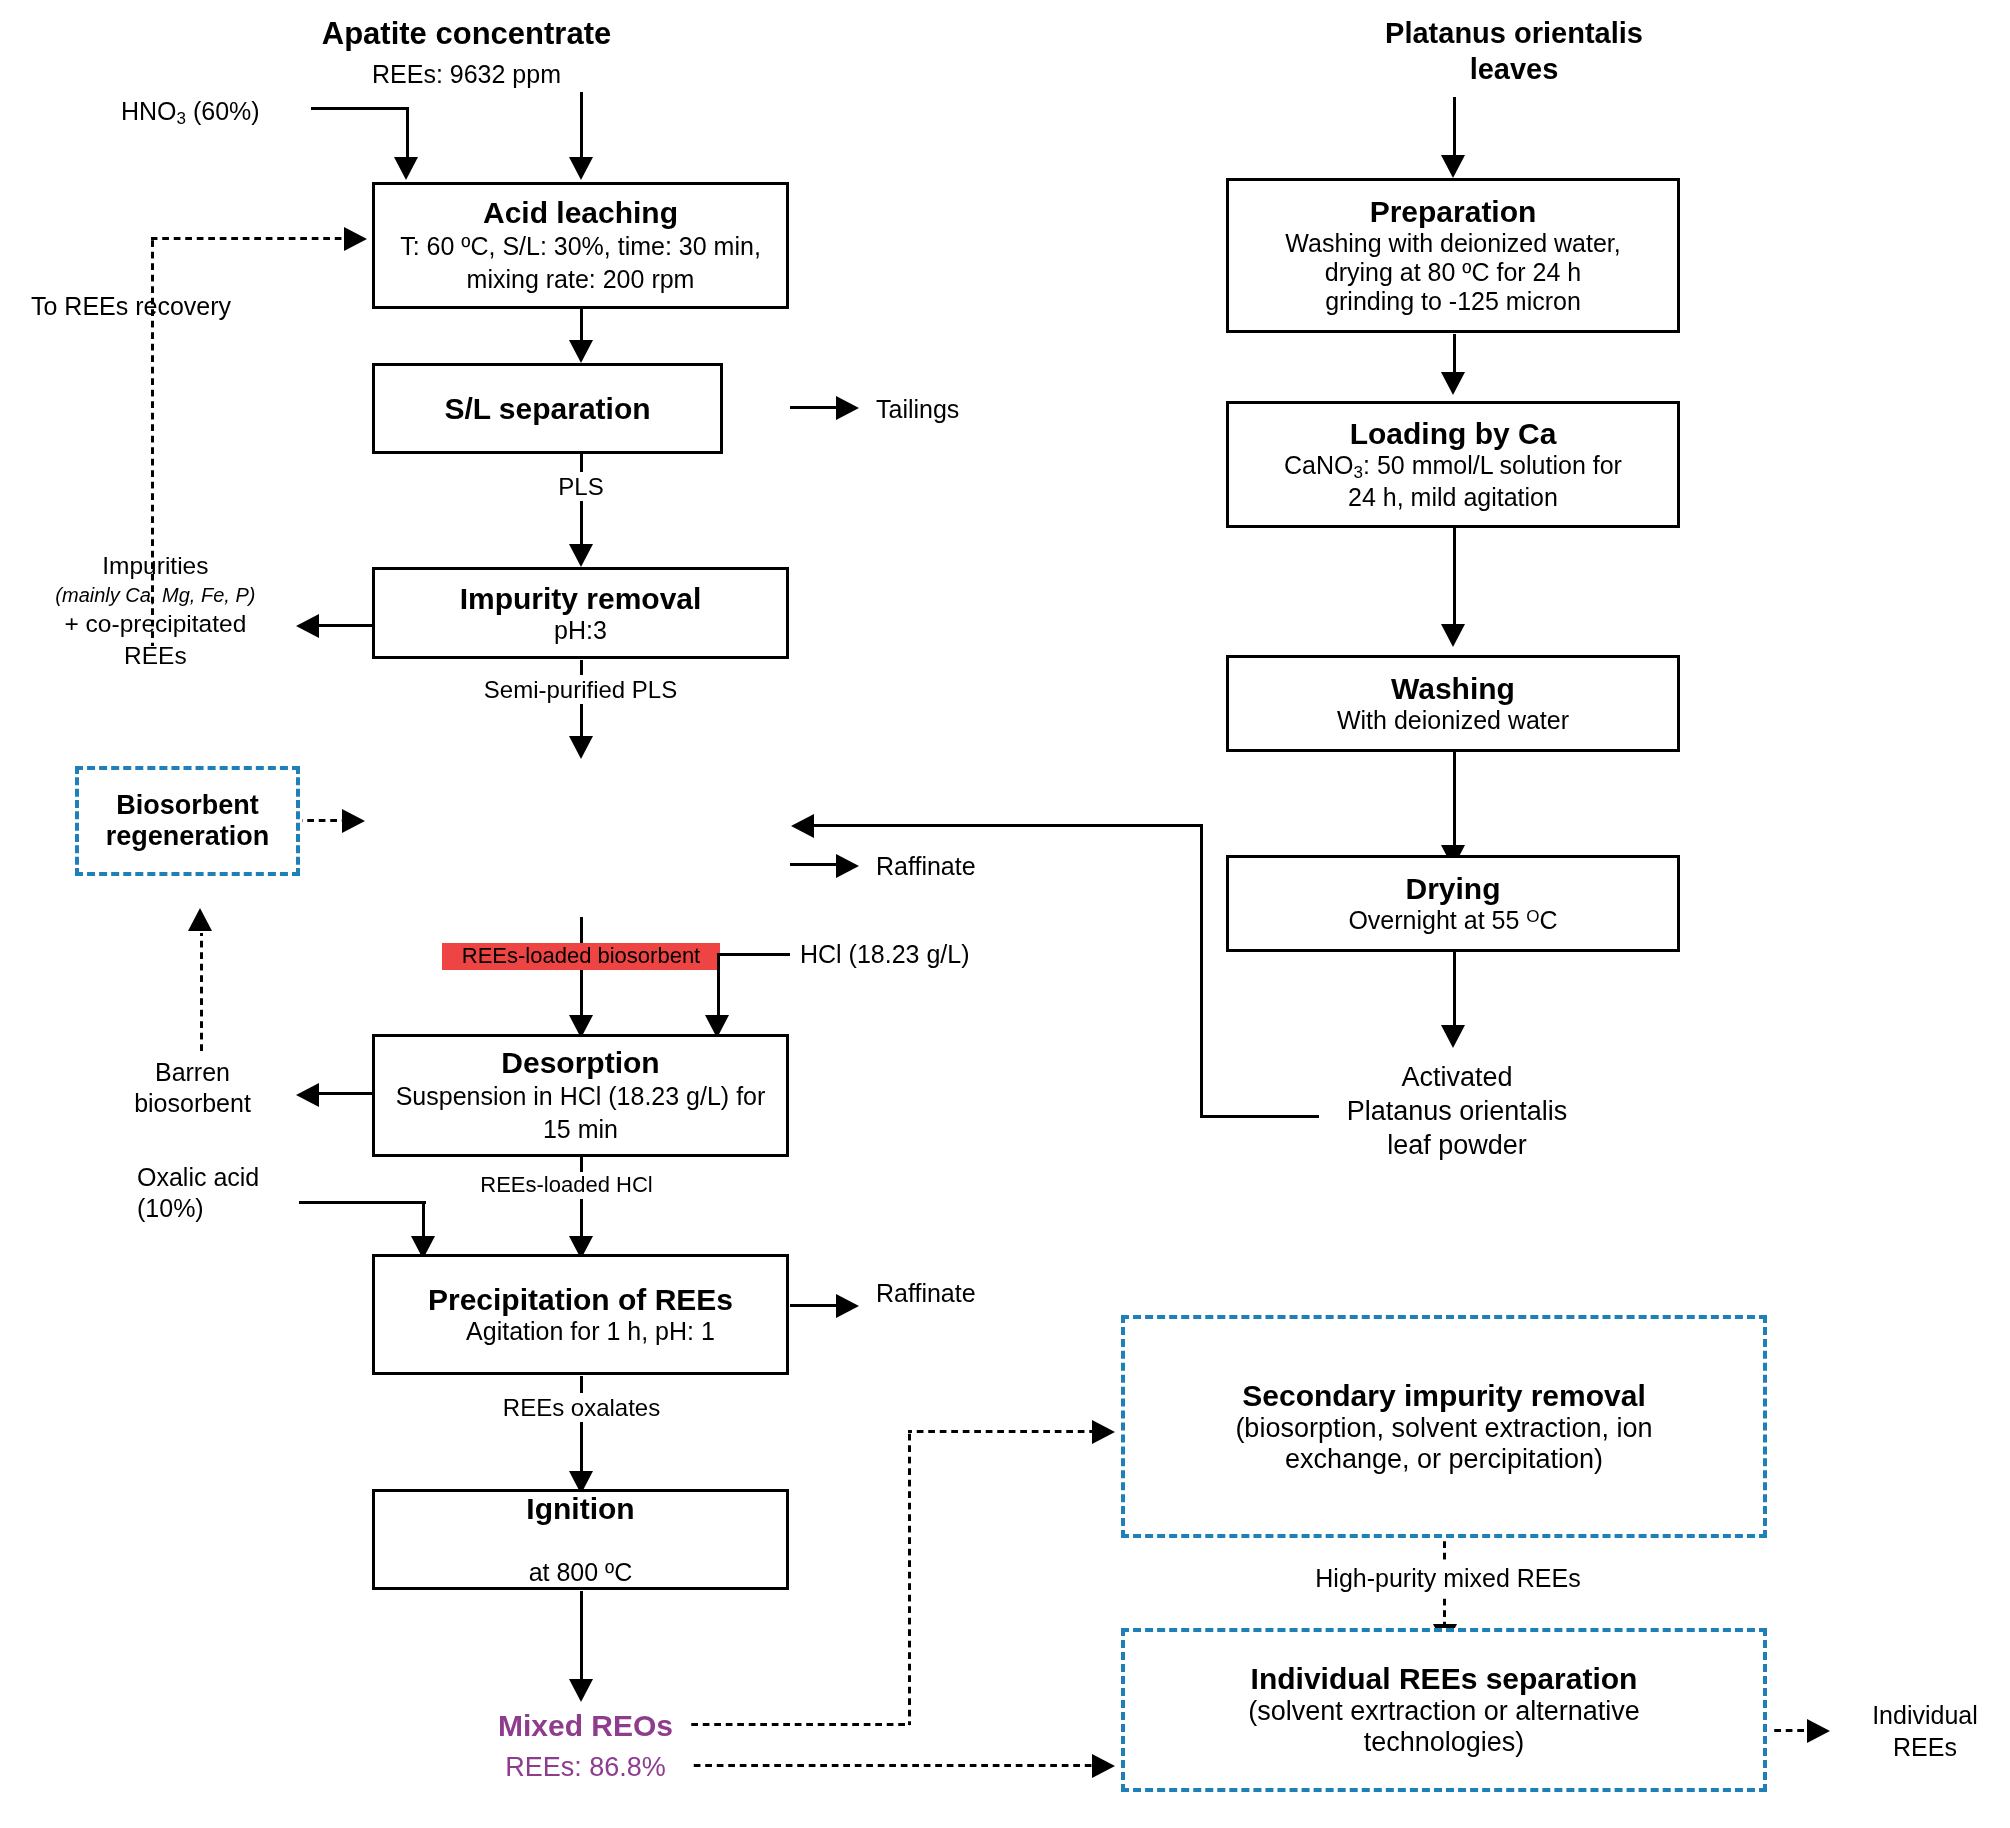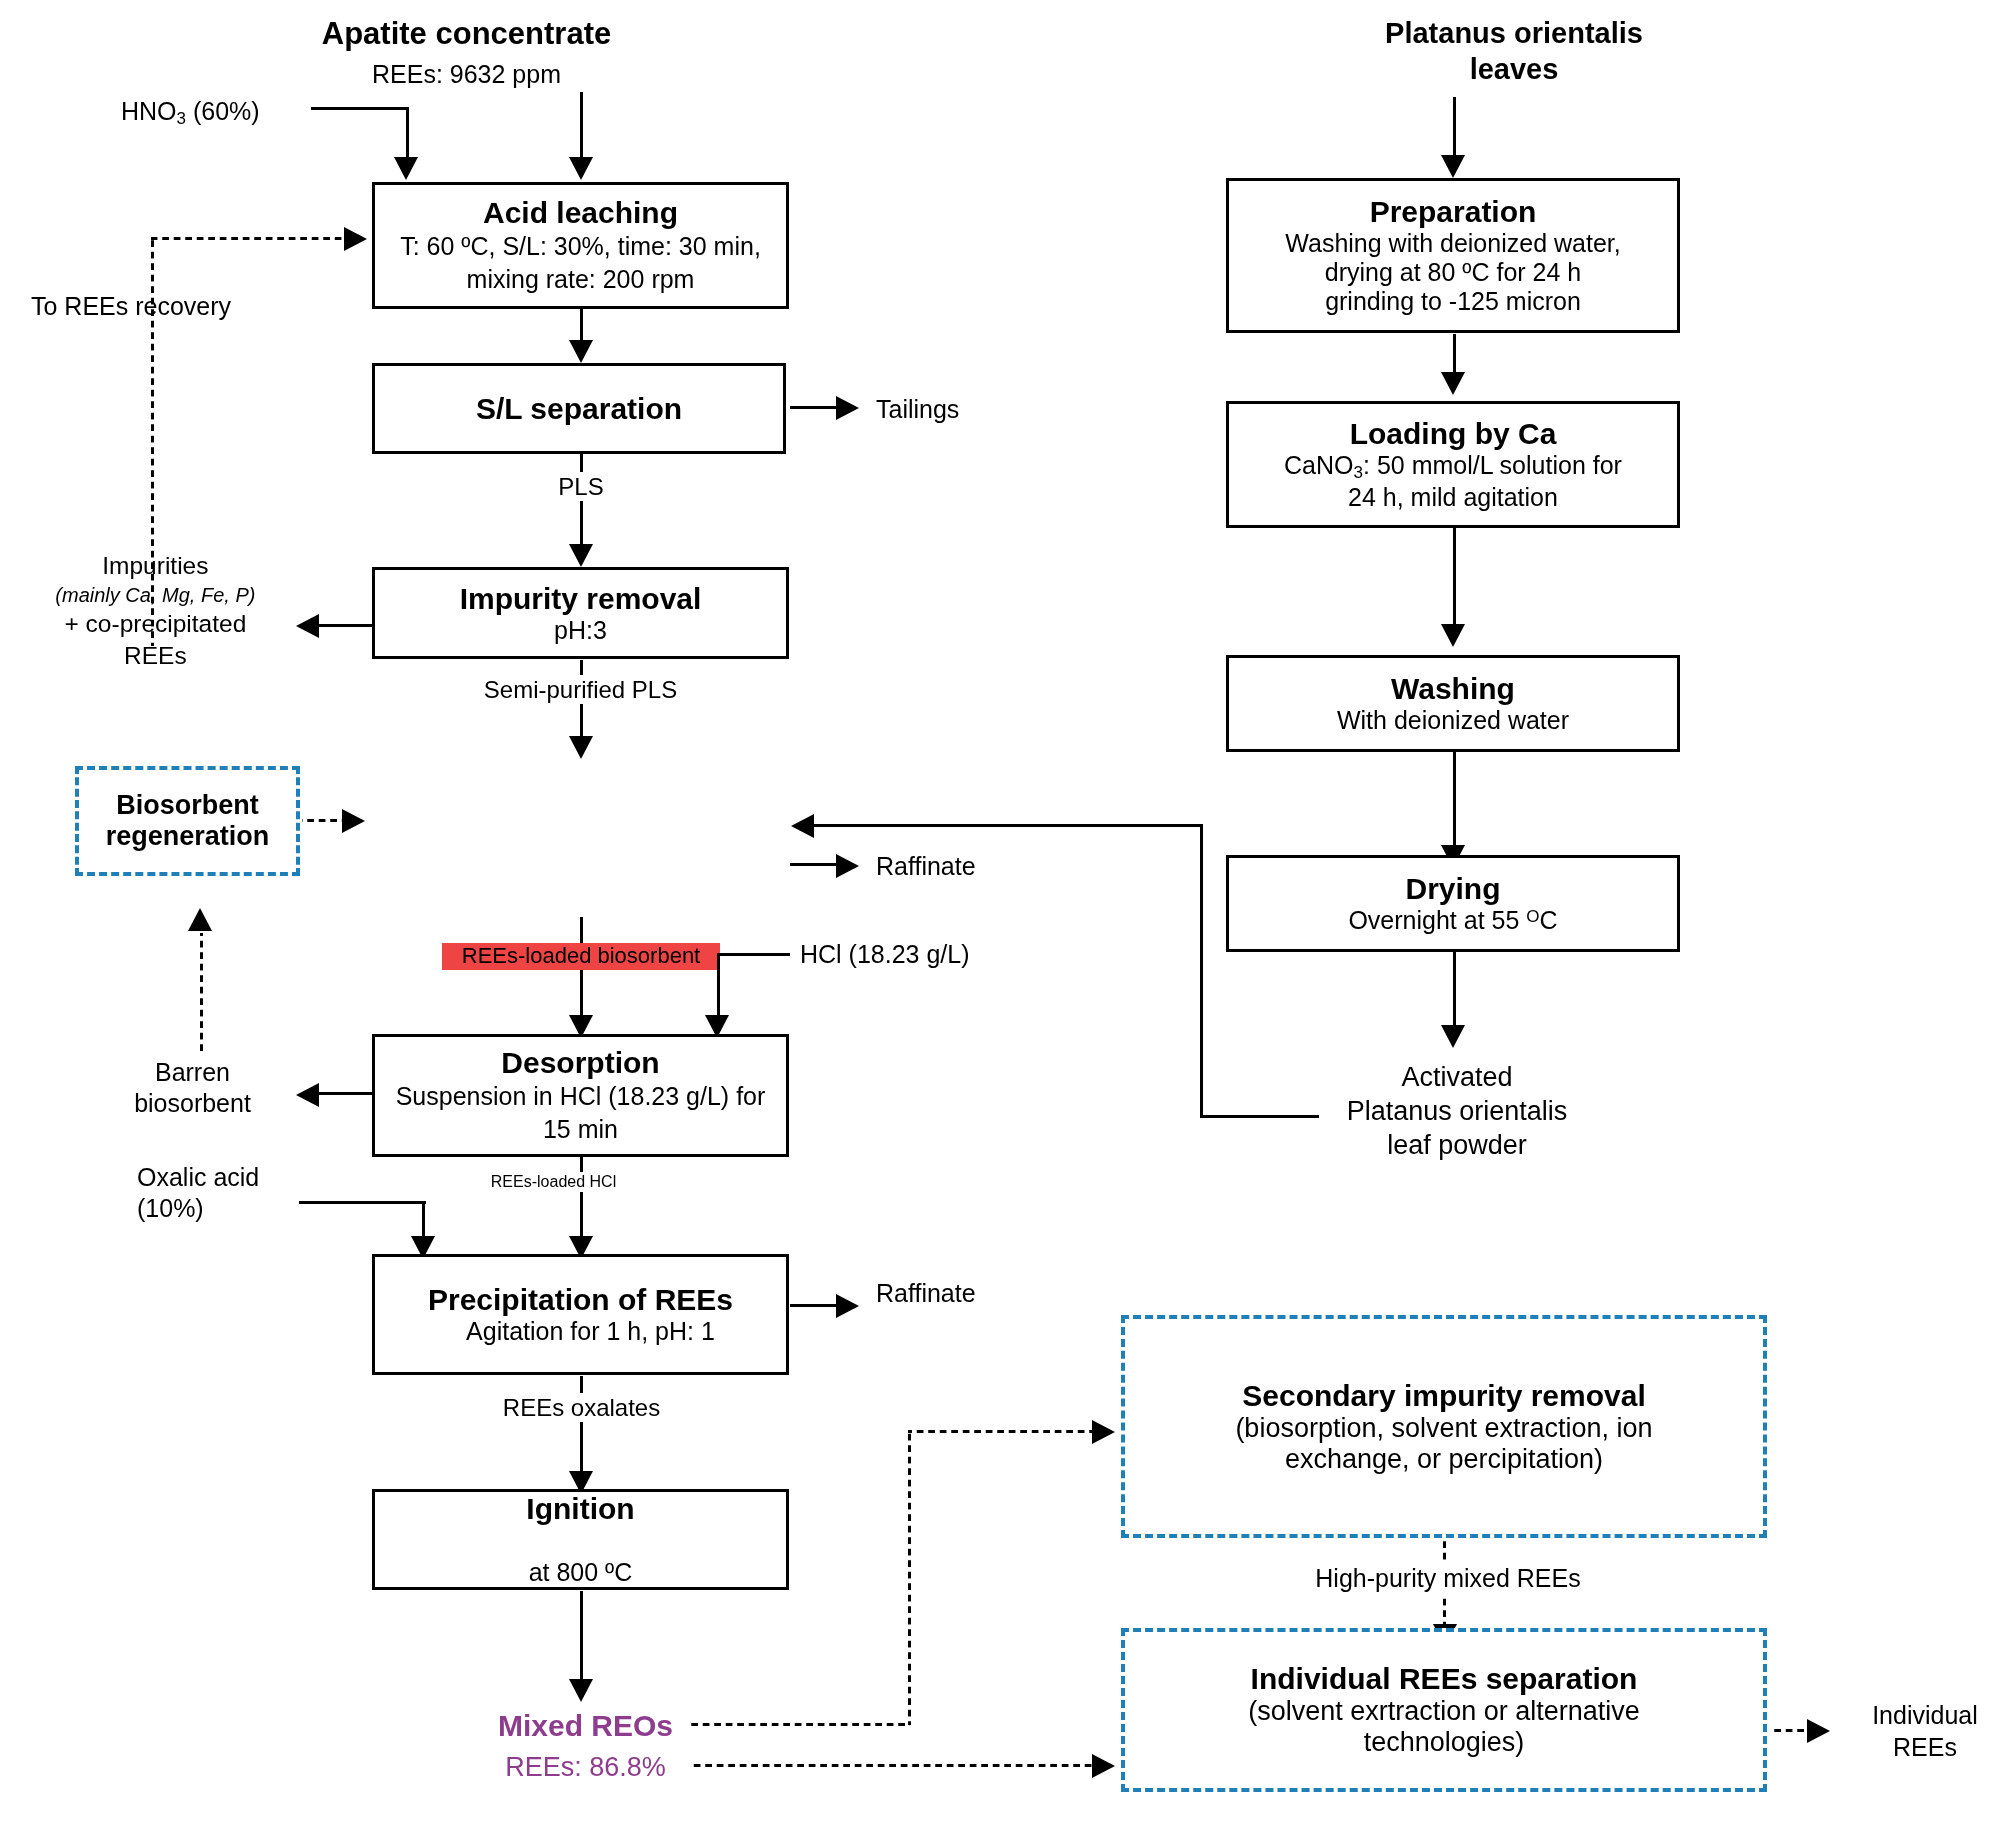--- a/index.html
+++ b/index.html
@@ -66,21 +66,21 @@
   <div class="ar" style="left:344px;top:227px;"></div>
 
   <div class="node solidbox" style="left:372px;top:182px;width:417px;height:127px;">
     <div class="ttl" style="font-size:30px;">Acid leaching</div>
     <div style="font-size:25px;line-height:1.3;padding:0 6.5px;">T: 60 ºC, S/L: 30%, time: 30 min, mixing rate: 200 rpm</div>
   </div>
 
   <div class="ln vl" style="left:580px;top:309px;height:39px;"></div>
   <div class="ad" style="left:569px;top:340px;"></div>
 
-  <div class="node solidbox" style="left:372px;top:363px;width:414px;height:91px;">
+  <div class="node solidbox" style="left:372px;top:363px;width:351px;height:91px;">
     <div class="ttl" style="font-size:30px;">S/L separation</div>
   </div>
 
   <div class="ln hl" style="left:790px;top:406px;width:53px;"></div>
   <div class="ar" style="left:836px;top:396px;"></div>
   <div class="free l" style="left:876px;top:394px;width:196px;font-size:25px;">Tailings</div>
 
   <div class="ln vl" style="left:580px;top:453px;height:100px;"></div>
   <div class="ad" style="left:569px;top:544px;"></div>
   <div class="free" style="left:491px;top:472px;width:180px;font-size:24px;background:#fff;">PLS</div>
@@ -139,21 +139,21 @@
   <div class="free" style="left:90px;top:1057px;width:205px;font-size:25px;line-height:1.25;">
     <div>Barren</div>
     <div>biosorbent</div>
   </div>
 
   <div class="dotv" style="left:200px;top:933px;height:119px;"></div>
   <div class="au" style="left:188px;top:908px;"></div>
 
   <div class="ln vl" style="left:580px;top:1156px;height:90px;"></div>
   <div class="ad" style="left:569px;top:1236px;"></div>
-  <div class="free" style="left:447px;top:1172px;width:213px;font-size:16px;background:#fff;">REEs-loaded HCl</div>
+  <div class="free" style="left:460px;top:1172px;width:213px;font-size:22px;background:#fff;">REEs-loaded HCl</div>
 
   <div class="free l" style="left:137px;top:1162px;width:213px;font-size:25px;line-height:1.25;">
     <div>Oxalic acid</div>
     <div>(10%)</div>
   </div>
   <div class="ln hl" style="left:299px;top:1201px;width:127px;"></div>
   <div class="ln vl" style="left:422px;top:1201px;height:45px;"></div>
   <div class="ad" style="left:411px;top:1236px;"></div>
 
   <div class="node solidbox" style="left:372px;top:1254px;width:417px;height:121px;">

